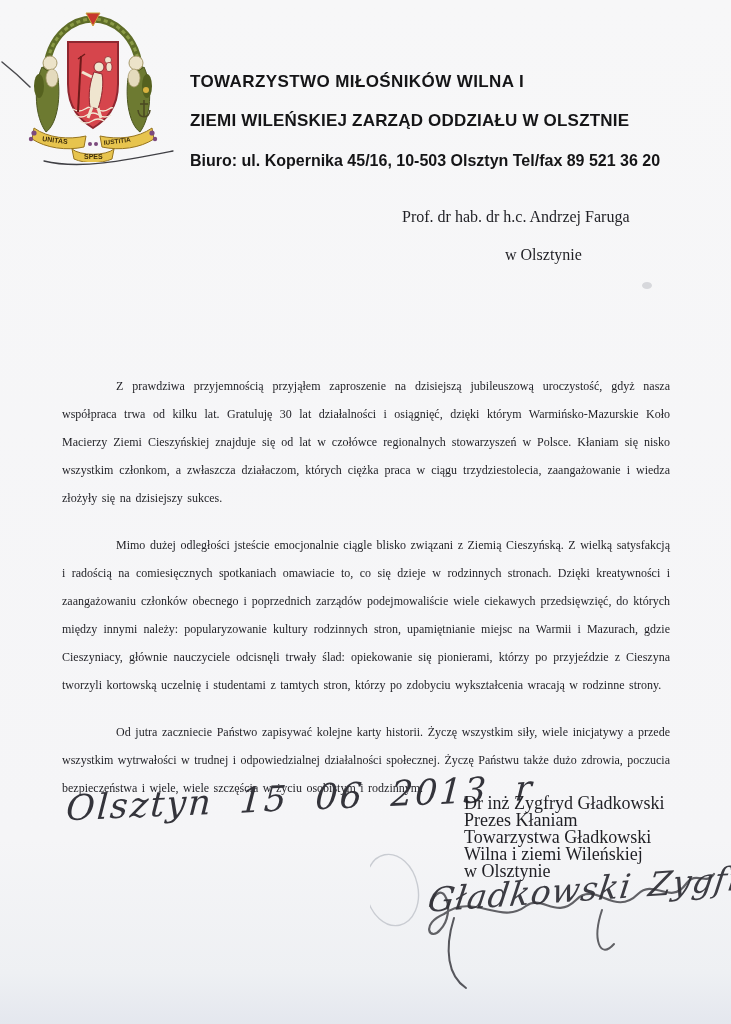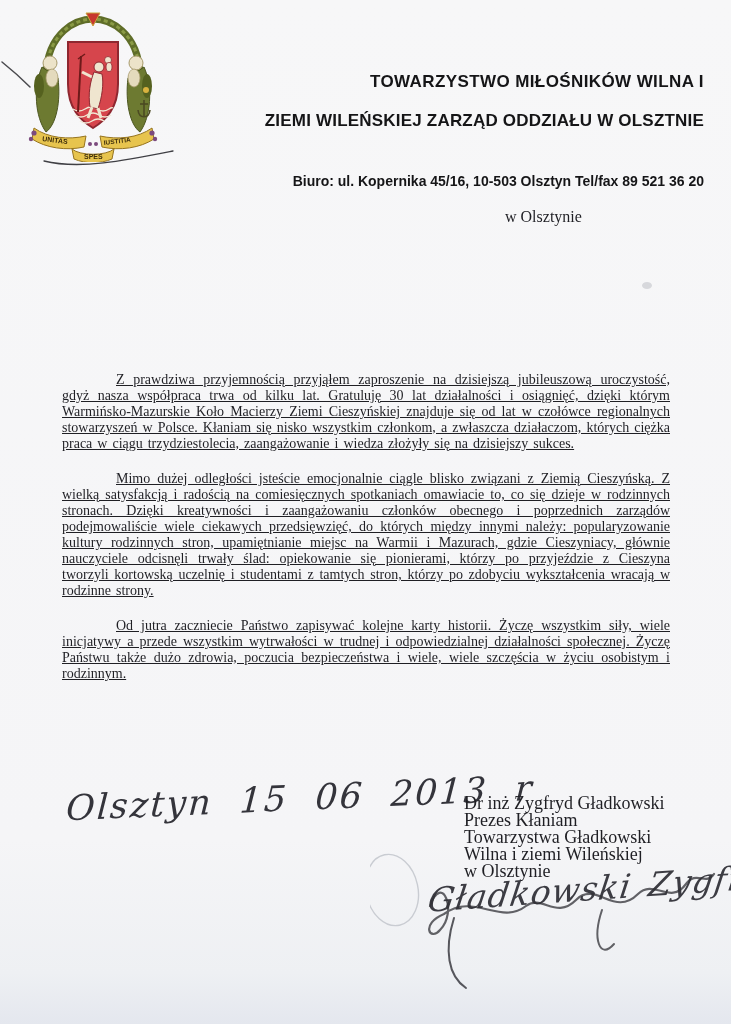--- a/index.html
+++ b/index.html
@@ -9,44 +9,44 @@
     width: 731px; height: 1024px;
     margin: 0 auto;
     background: linear-gradient(180deg, #f7f7f8 0%, #f5f5f7 82%, #eef0f3 95%, #e4e7ee 100%);
     overflow: hidden;
     font-family: "Liberation Serif", serif;
     color: #1f1f24;
   }
 
   
   .lh-line {
-    position: absolute; left: 184px; width: 520px;
-    text-align: right;
+    position: absolute; left: 190px; width: 520px;
+    text-align: left;
     font-family: "Liberation Sans", sans-serif;
     font-weight: bold; color: #151517;
   }
   .lh-org1 { top: 72px;  font-size: 17px; letter-spacing: .4px; }
   .lh-org2 { top: 111px; font-size: 17px; letter-spacing: .2px; }
-  .lh-office { top: 152px; font-size: 14px; margin-top: 21px; }
+  .lh-office { top: 152px; font-size: 16px; }
 
   .crest-svg { position: absolute; left: 28px; top: 12px; }
   .pen-svg   { position: absolute; left: 0; top: 0; pointer-events: none; }
 
   
   .recipient {
     position: absolute; left: 402px; top: 198px;
     font-size: 16px; line-height: 37.5px; white-space: nowrap;
   }
   .recipient .r-indent { padding-left: 103px; }
 
   
   .body-text {
     position: absolute; left: 62px; top: 372px; width: 608px;
-    font-size: 14px; line-height: 16px;
-    text-align: justify; word-spacing: 1.5px; text-decoration: underline;
+    font-size: 12px; line-height: 28px;
+    text-align: justify; word-spacing: 1.5px;
   }
   .body-text p { margin: 0 0 19px 0; text-indent: 54px; }
 
   
   .hand-date {
     position: absolute; left: 66px; top: 778px;
     font-family: "DejaVu Serif", serif;
     font-style: italic;
     font-size: 35px; color: #34343b;
     letter-spacing: 2px; word-spacing: 14px;
@@ -157,20 +157,21 @@
   <svg class="pen-svg" width="731" height="1024" viewBox="0 0 731 1024">
     <path d="M2,62 C12,70 22,79 30,87" fill="none" stroke="#4a4a4e" stroke-width="1.5" stroke-linecap="round"></path>
     <path d="M44,161 C80,170 128,160 173,151" fill="none" stroke="#3f3f44" stroke-width="1.3" stroke-linecap="round"></path>
   </svg>
 
   <div class="lh-line lh-org1">TOWARZYSTWO MIŁOŚNIKÓW WILNA I</div>
   <div class="lh-line lh-org2">ZIEMI WILEŃSKIEJ ZARZĄD ODDZIAŁU W OLSZTNIE</div>
   <div class="lh-line lh-office">Biuro: ul. Kopernika 45/16, 10-503 Olsztyn Tel/fax 89 521 36 20</div>
 
   <div class="recipient">
+    <div>Prof. dr hab. dr h.c. Andrzej Faruga</div>
     <div class="r-indent">w Olsztynie</div>
   </div>
 
   <div class="smudge"></div>
 
   <div class="body-text">
     <p>Z prawdziwa przyjemnością przyjąłem zaproszenie na dzisiejszą jubileuszową uroczystość, gdyż nasza współpraca trwa od kilku lat. Gratuluję 30 lat działalności i osiągnięć, dzięki którym Warmińsko-Mazurskie Koło Macierzy Ziemi Cieszyńskiej znajduje się od lat w czołówce regionalnych stowarzyszeń w Polsce. Kłaniam się nisko wszystkim członkom, a zwłaszcza działaczom, których ciężka praca w ciągu trzydziestolecia, zaangażowanie i wiedza złożyły się na dzisiejszy sukces.</p>
     <p>Mimo dużej odległości jsteście emocjonalnie ciągle blisko związani z Ziemią Cieszyńską. Z wielką satysfakcją i radością na comiesięcznych spotkaniach omawiacie to, co się dzieje w rodzinnych stronach. Dzięki kreatywności i zaangażowaniu członków obecnego i poprzednich zarządów podejmowaliście wiele ciekawych przedsięwzięć, do których między innymi należy: popularyzowanie kultury rodzinnych stron, upamiętnianie miejsc na Warmii i Mazurach, gdzie Cieszyniacy, głównie nauczyciele odcisnęli trwały ślad: opiekowanie się pionierami, którzy po przyjeździe z Cieszyna tworzyli kortowską uczelnię i studentami z tamtych stron, którzy po zdobyciu wykształcenia wracają w rodzinne strony.</p>
     <p>Od jutra zaczniecie Państwo zapisywać kolejne karty historii. Życzę wszystkim siły, wiele inicjatywy a przede wszystkim wytrwałości w trudnej i odpowiedzialnej działalności społecznej. Życzę Państwu także dużo zdrowia, poczucia bezpieczeństwa i wiele, wiele szczęścia w życiu osobistym i rodzinnym.</p>
   </div>

